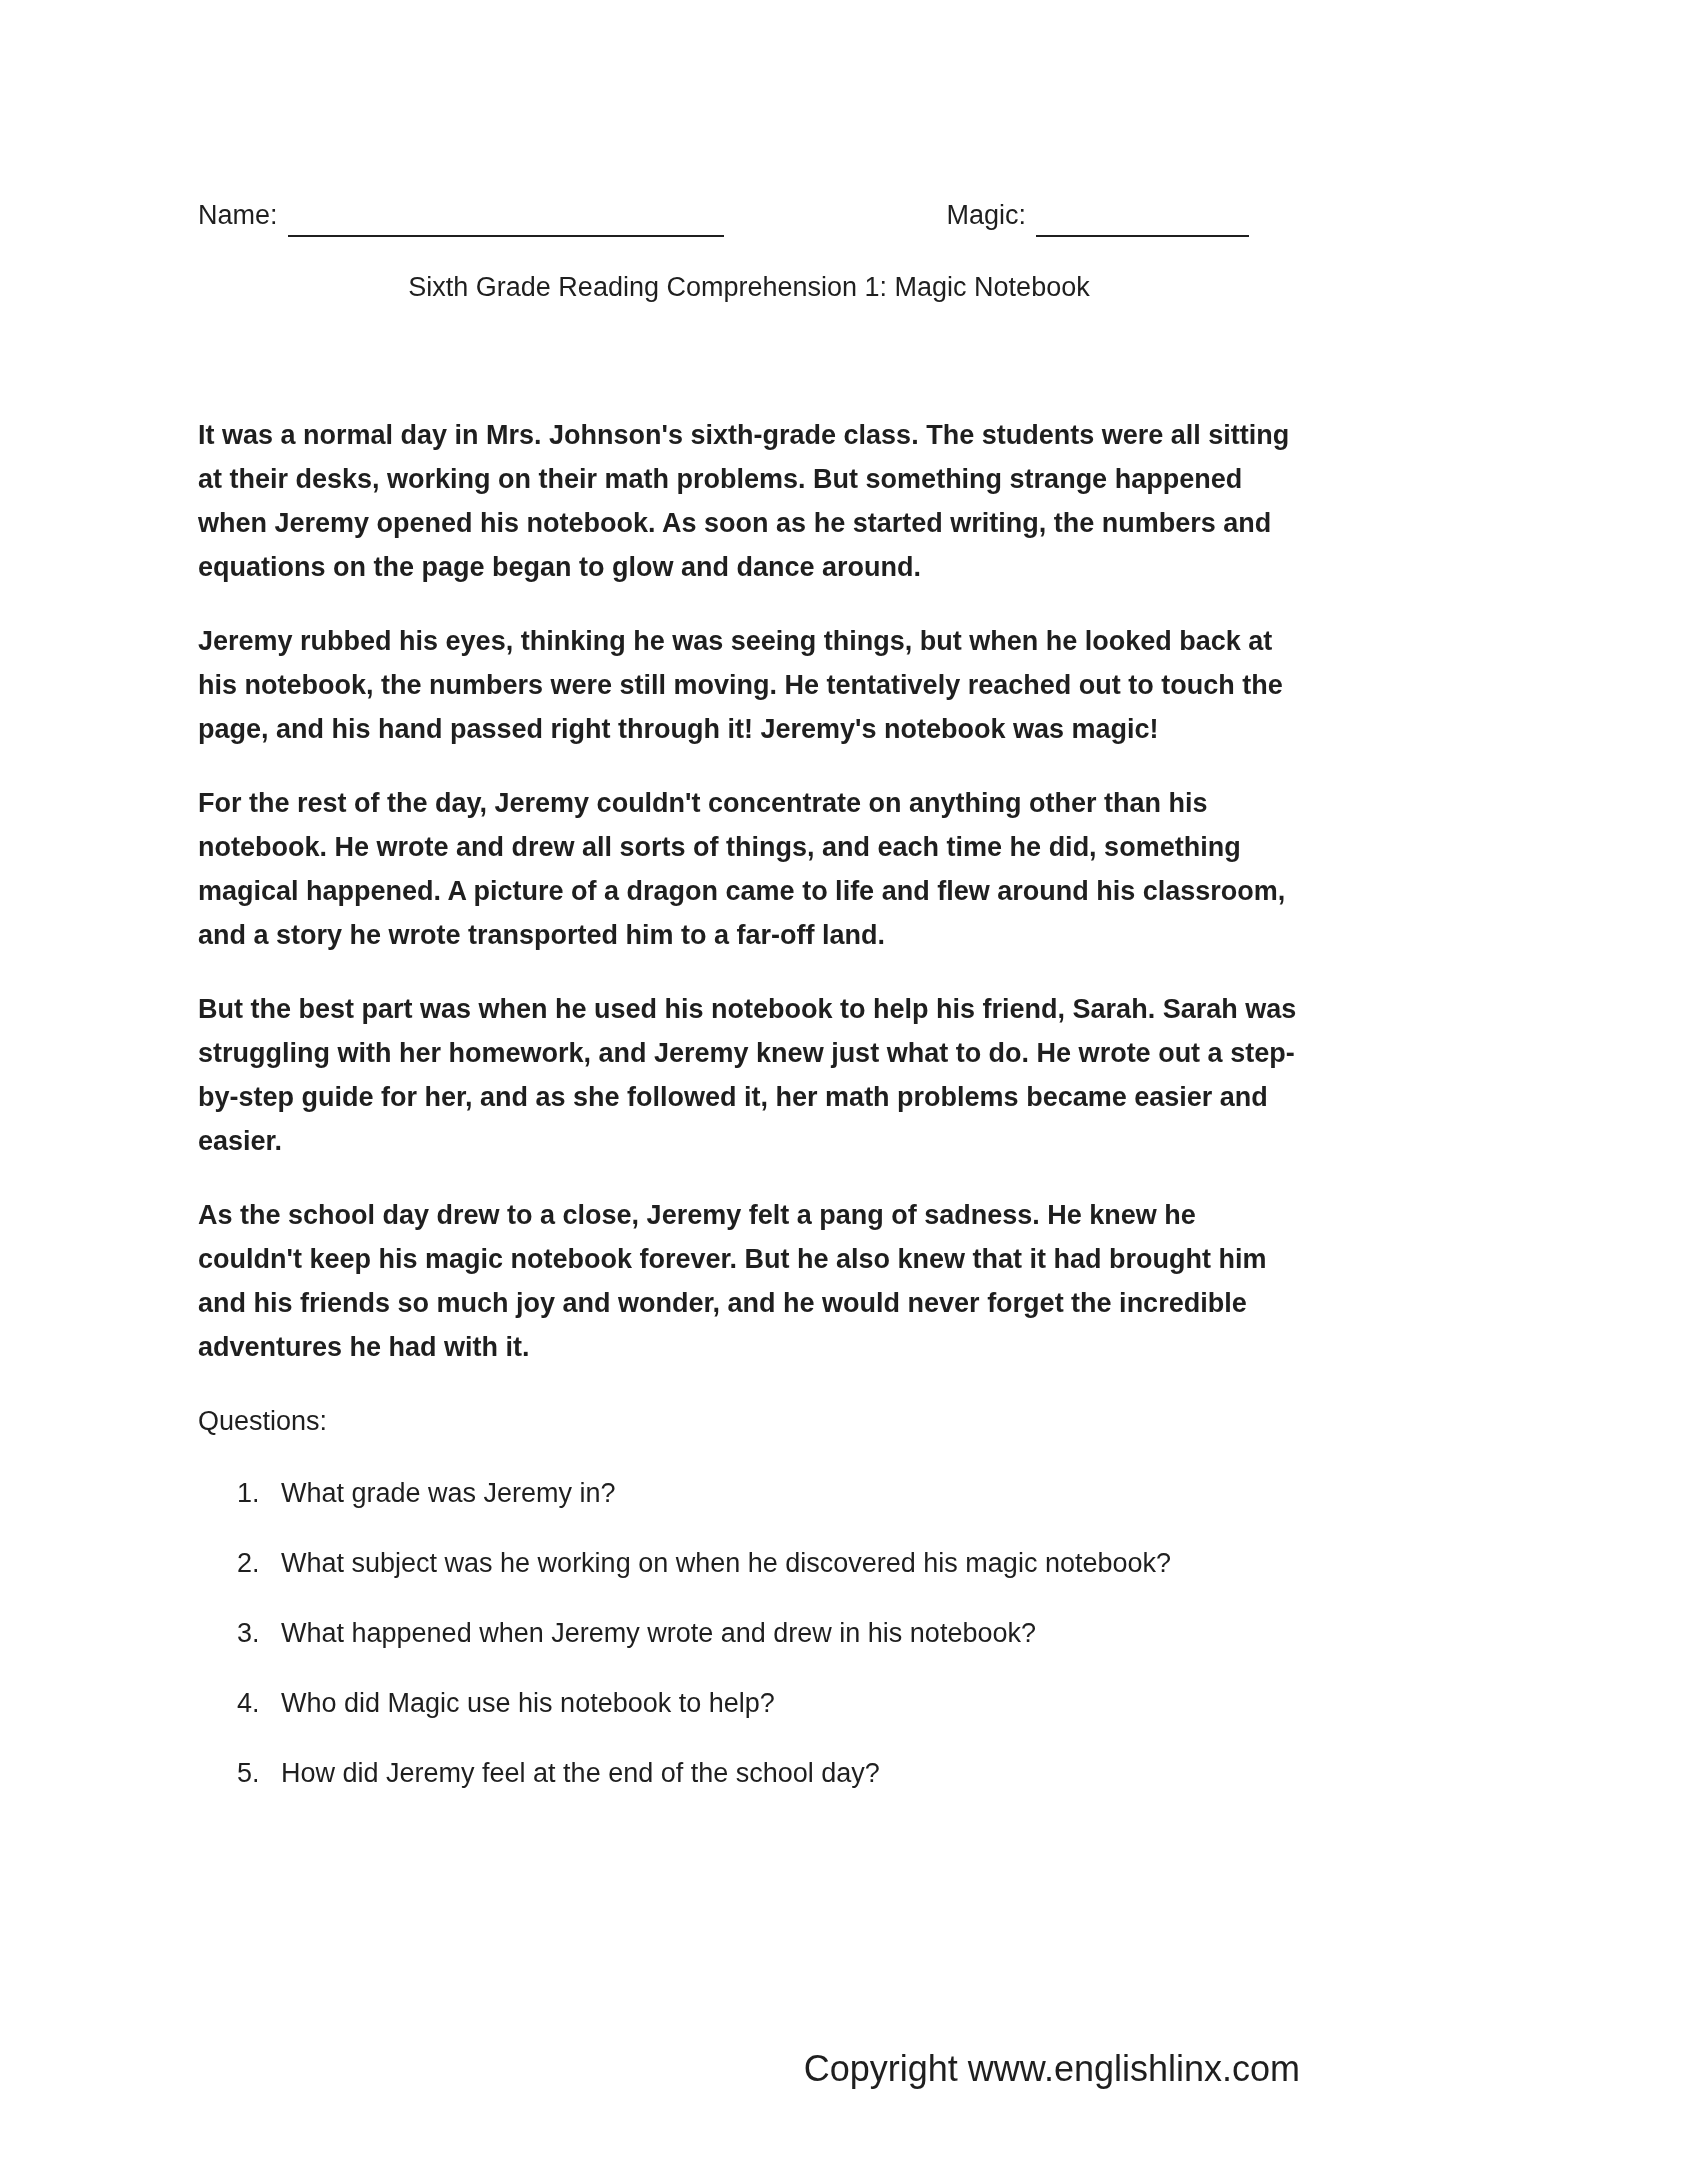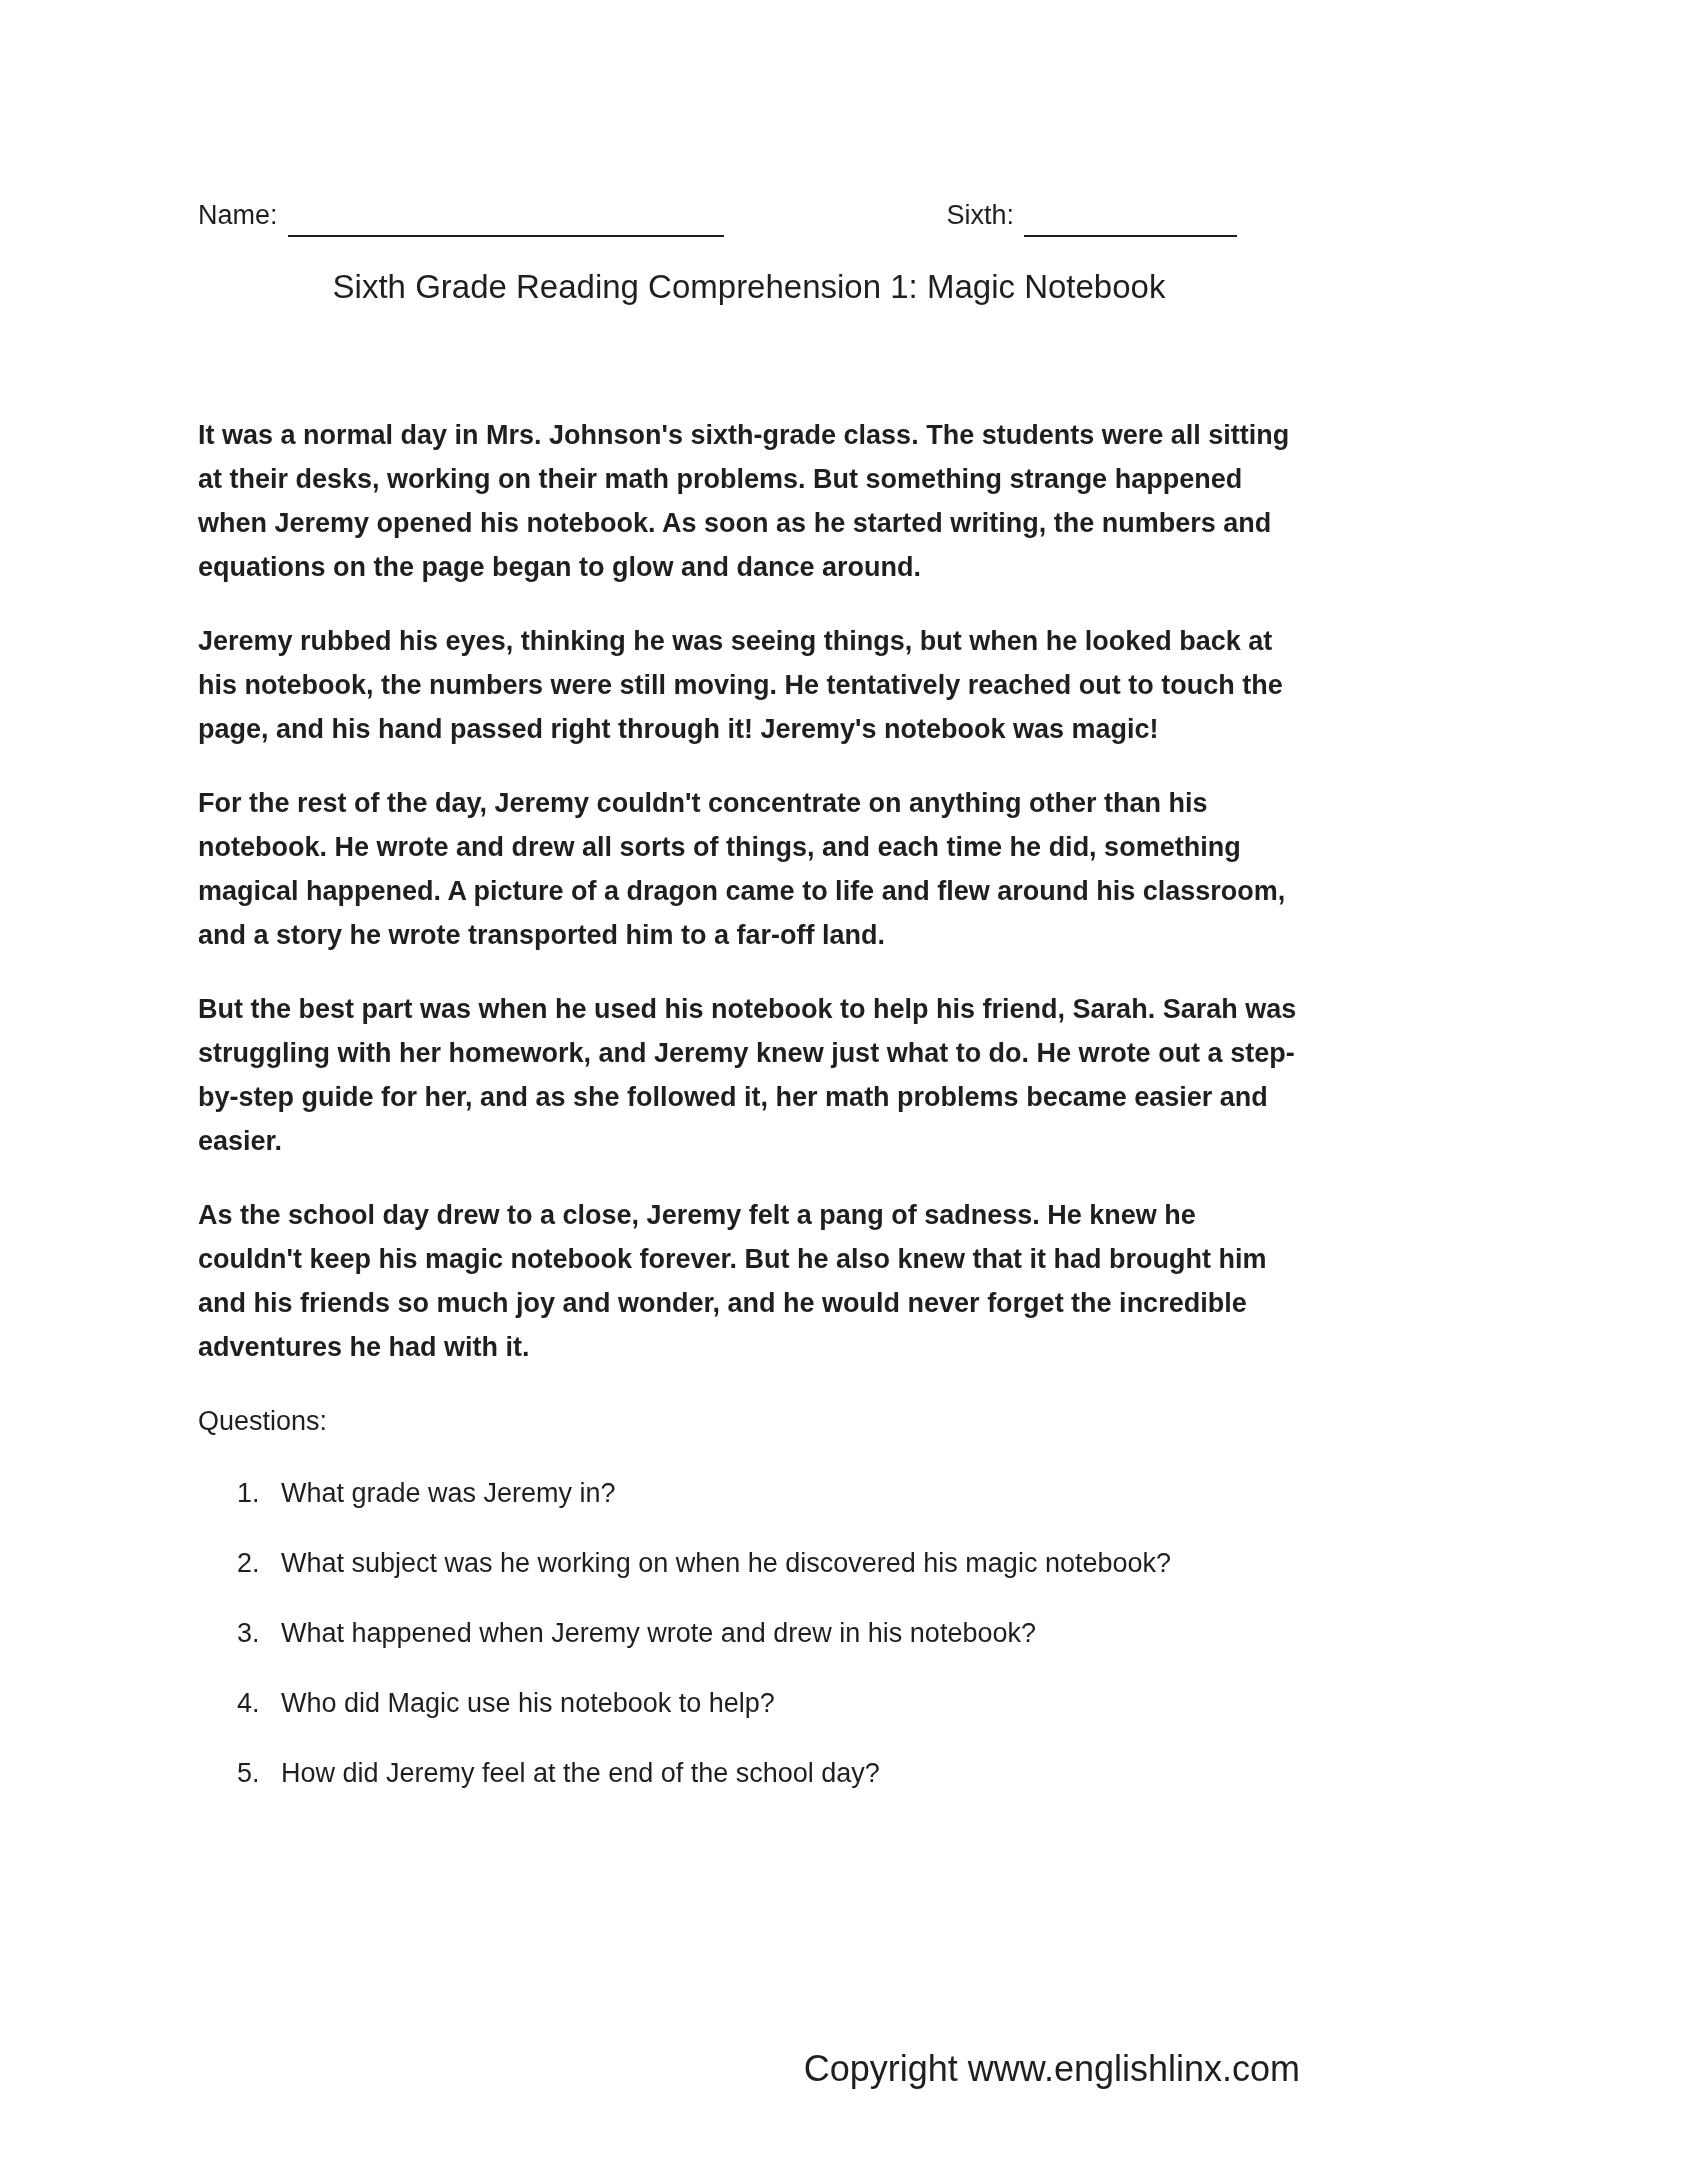--- a/index.html
+++ b/index.html
@@ -31,21 +31,21 @@
     margin-left: 10px;
   }
   .name-line { width: 436px; }
   .date-line { width: 213px; }
   .date-group { margin-left: 223px; display: flex; align-items: flex-end; }
   .name-group { display: flex; align-items: flex-end; }
   .title {
     text-align: center;
     margin: 0 0 104px 0;
     font-weight: normal;
-    font-size: 33px;
+    font-size: 27px;
   }
   p.story {
     margin: 0 0 30px 0;
     font-weight: bold;
   }
   .questions-heading {
     margin: 10px 0 0 0;
   }
   ol.questions {
     margin: 28px 0 10px 0;
@@ -69,21 +69,21 @@
 <body>
 
 <div class="page">
 
   <div class="header-row">
     <span class="name-group">
       <span>Name:</span>
       <span class="blank-line name-line"></span>
     </span>
     <span class="date-group">
-      <span>Sixth:</span>
+      <span>Magic:</span>
       <span class="blank-line date-line"></span>
     </span>
   </div>
 
   <h1 class="title">Sixth Grade Reading Comprehension 1: Magic Notebook</h1>
 
   <p class="story">It was a normal day in Mrs. Johnson's sixth-grade class. The students were all sitting at their desks, working on their math problems. But something strange happened when Jeremy opened his notebook. As soon as he started writing, the numbers and equations on the page began to glow and dance around.</p>
   <p class="story">Jeremy rubbed his eyes, thinking he was seeing things, but when he looked back at his notebook, the numbers were still moving. He tentatively reached out to touch the page, and his hand passed right through it! Jeremy's notebook was magic!</p>
   <p class="story">For the rest of the day, Jeremy couldn't concentrate on anything other than his notebook. He wrote and drew all sorts of things, and each time he did, something magical happened. A picture of a dragon came to life and flew around his classroom, and a story he wrote transported him to a far-off land.</p>
   <p class="story">But the best part was when he used his notebook to help his friend, Sarah. Sarah was struggling with her homework, and Jeremy knew just what to do. He wrote out a step-by-step guide for her, and as she followed it, her math problems became easier and easier.</p>

